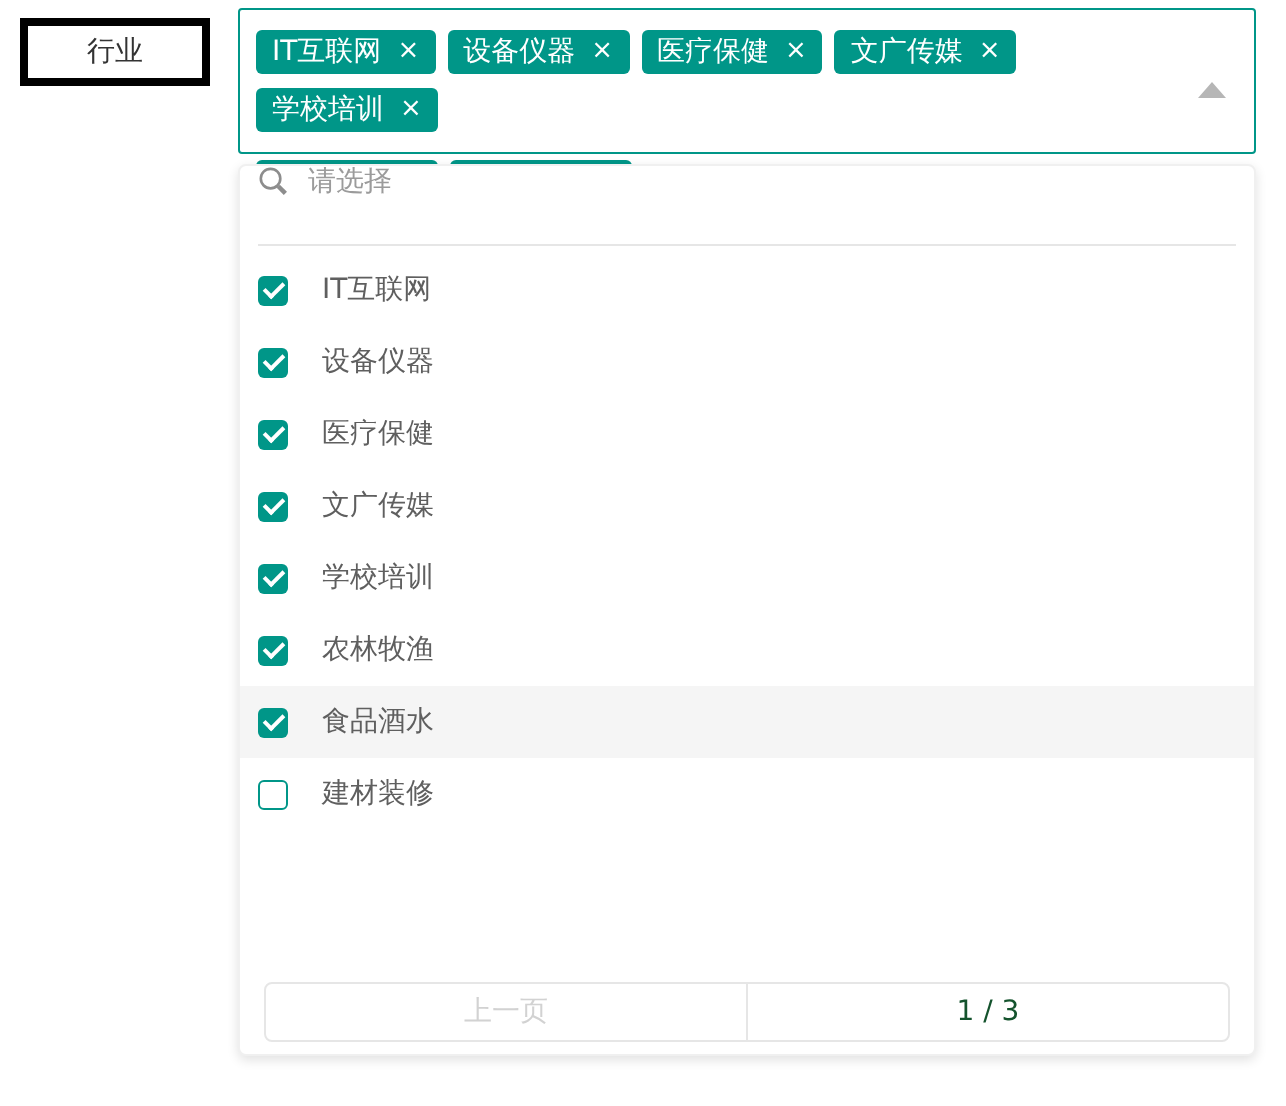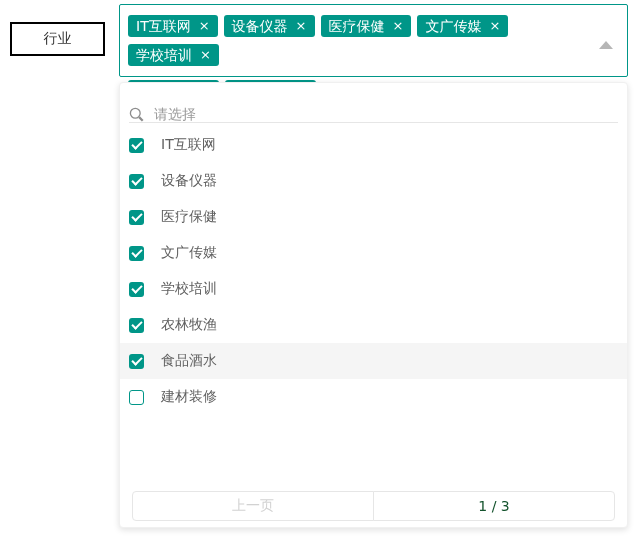--- a/index.html
+++ b/index.html
@@ -9,24 +9,24 @@
     position: relative;
     font-family: "DejaVu Sans", "Liberation Sans", sans-serif;
     font-size: 14px;
     overflow: hidden;
   }
 
   
   .field-label {
     position: absolute; left: 10px; top: 9px;
     width: 95px; height: 34px;
-    border: 2px solid #000000;
+    border: 4px solid #000000;
     background: #fff;
     color: #333;
-    display: flex; align-items: center; justify-content: center; margin-top: 13px;
+    display: flex; align-items: center; justify-content: center;
   }
 
   
   .select-box {
     position: absolute; left: 119px; top: 4px;
     width: 509px; height: 73px;
     border: 1px solid #009688;
     border-radius: 2px;
     background: #fff;
     padding: 10px 34px 8px 8px;
@@ -59,21 +59,21 @@
   .dropdown {
     position: absolute; left: 119px; top: 82px;
     width: 509px; height: 446px;
     background: #fff;
     border: 1px solid #f0f0f0;
     border-radius: 4px;
     box-shadow: 0 2px 6px rgba(0,0,0,.12);
   }
   .search-row {
     height: 40px; margin: 0 9px;
-    display: flex; align-items: flex-end;
+    display: flex; align-items: flex-start;
     border-bottom: 1px solid #e6e6e6;
   }
   .search-row svg { flex-shrink: 0; }
   .search-input {
     border: none; outline: none; background: transparent;
     flex: 1; margin-left: 10px;
     font-size: 14px; color: #333;
     font-family: "DejaVu Sans", "Liberation Sans", sans-serif;
   }
   .search-input::placeholder { color: #9b9b9b; }

